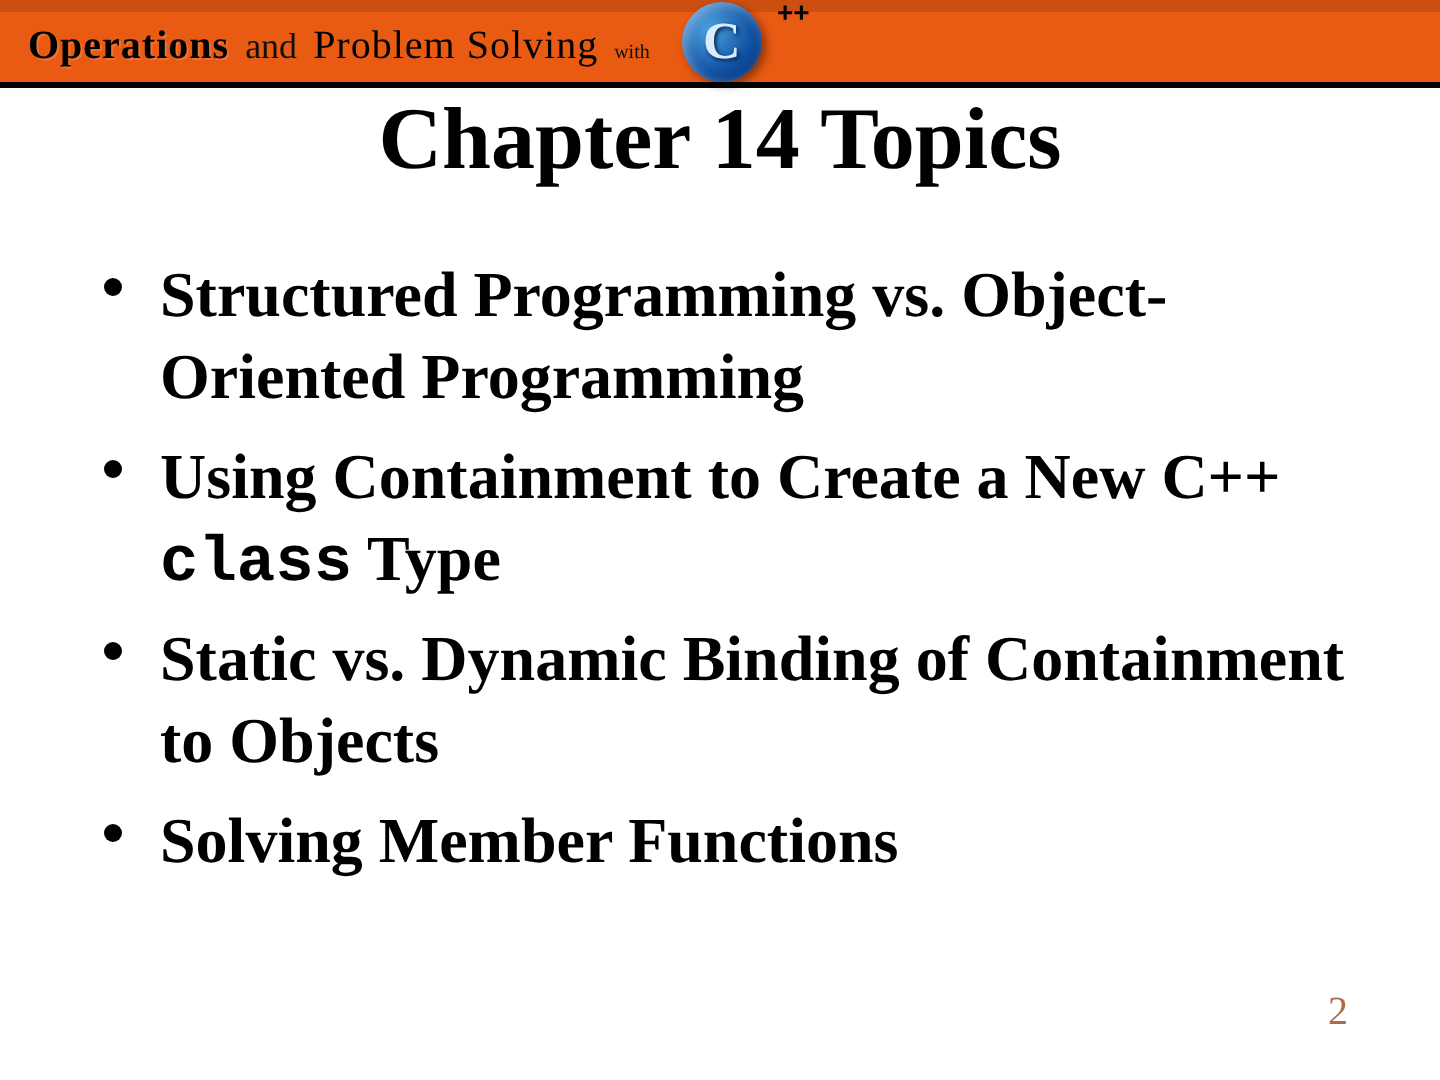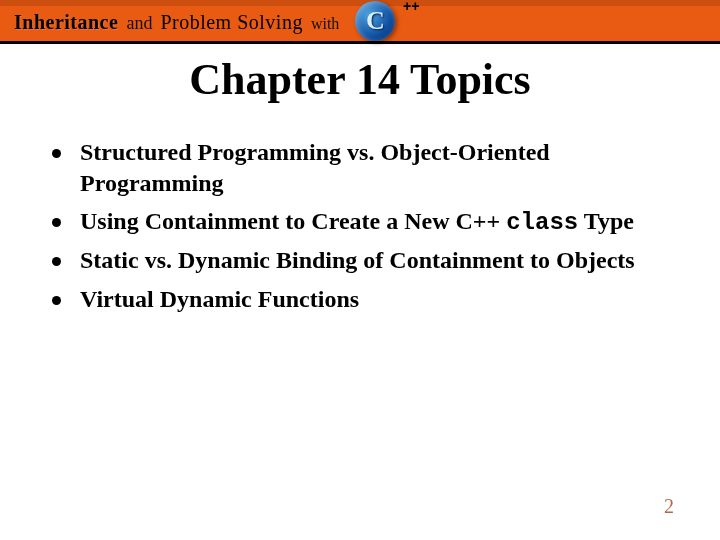--- a/index.html
+++ b/index.html
@@ -4,41 +4,41 @@
 <style>
   * { margin: 0; padding: 0; box-sizing: border-box; }
   html, body { width: 720px; height: 540px; background: #fff; font-family: "Times New Roman", Times, serif; color: #000; overflow: hidden; }
   .slide { position: relative; width: 720px; height: 540px; }
   .banner { position: relative; width: 100%; height: 44px; background: linear-gradient(#e95a12, #e95a12); border-bottom: 3px solid #000; display: flex; align-items: center; padding: 0 14px; }
   .banner-shadow-top { position:absolute; top:0; left:0; right:0; height:6px; background: rgba(0,0,0,.12); }
   .banner-text { display: flex; align-items: baseline; gap: 8px; }
   .b1 { font-family: Georgia, 'Times New Roman', serif; font-weight: bold; font-size: 20px; color: #000; text-shadow: 1px 1px 0 rgba(255,255,255,.15); letter-spacing:.5px; }
   .b2 { font-family: Georgia, 'Times New Roman', serif; font-size: 18px; color: #111; }
   .b3 { font-family: Georgia, 'Times New Roman', serif; font-weight: normal; font-size: 20px; color: #000; letter-spacing:.5px; }
-  .b4 { font-family: Georgia, 'Times New Roman', serif; font-size: 16px; color: #111; }
+  .b4 { font-family: Georgia, 'Times New Roman', serif; font-size: 10px; color: #111; }
   .cpp-logo { position: relative; width: 56px; height: 40px; margin-left: 8px; display:flex; align-items:center; }
   .cpp-c { width: 40px; height: 40px; border-radius: 50%; background: radial-gradient(circle at 35% 35%, #4aa3e0 0%, #0f4da0 60%, #052a66 100%); position: relative; box-shadow: inset 2px 2px 6px rgba(255,255,255,.4), 2px 2px 4px rgba(0,0,0,.4); display:flex; align-items:center; justify-content:center; }
   .cpp-c::after { content:"C"; font-family: Georgia, serif; font-weight:bold; font-size:26px; color:#d8ecff; text-shadow:1px 1px 2px #021a40; }
   .cpp-pp { position:absolute; right:-8px; top:0; font-family: Arial, sans-serif; font-weight:bold; font-size:14px; color:#000; line-height:10px; }
-  .title { text-align: center; font-weight: bold; font-size: 44px; margin-top: 10px; }
+  .title { text-align: center; font-weight: bold; font-size: 44px; }
   .content { padding: 24px 38px 0 38px; }
   ul.topics { list-style: none; margin-top: 8px; }
-  ul.topics li { position: relative; padding-left: 42px; font-size: 24px; line-height: 1.28; font-weight: bold; margin-bottom: 6px; }
+  ul.topics li { position: relative; padding-left: 42px; font-size: 32px; line-height: 1.28; font-weight: bold; margin-bottom: 6px; }
   ul.topics li::before { content: ""; position: absolute; left: 14px; top: 12px; width: 9px; height: 9px; background: #000; border-radius: 50%; }
   .code { font-family: "Courier New", Courier, monospace; font-weight: bold; }
   .pagenum { position: absolute; right: 46px; bottom: 22px; font-size: 20px; color: #b06a4a; font-family: "Times New Roman", serif; }
 </style>
 </head>
 <body>
 <div class="slide">
 
   <div class="banner">
     <div class="banner-shadow-top"></div>
     <div class="banner-text">
-      <span class="b1">Inheritance</span>
+      <span class="b1">Operations</span>
       <span class="b2">and</span>
       <span class="b3">Problem Solving</span>
       <span class="b4">with</span>
       <span class="cpp-logo">
         <span class="cpp-c"></span>
         <span class="cpp-pp">++</span>
       </span>
     </div>
   </div>
 
@@ -49,19 +49,19 @@
       <li>
         <span>Structured Programming vs. Object-Oriented Programming</span><span class="code"></span><span></span>
       </li>
       <li>
         <span>Using Containment to Create a New C++ </span><span class="code">class</span><span> Type</span>
       </li>
       <li>
         <span>Static vs. Dynamic Binding of Containment to Objects</span><span class="code"></span><span></span>
       </li>
       <li>
-        <span>Virtual Dynamic Functions</span><span class="code"></span><span></span>
+        <span>Solving Member Functions</span><span class="code"></span><span></span>
       </li>
     </ul>
   </div>
 
   <div class="pagenum">2</div>
 </div>
 
 </body></html>

